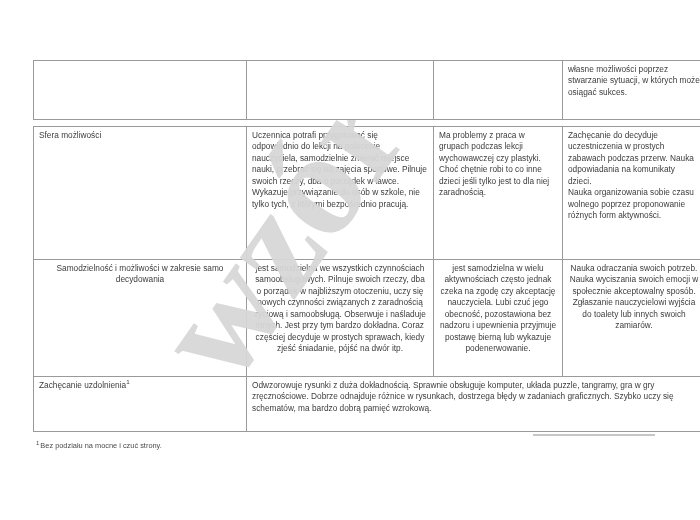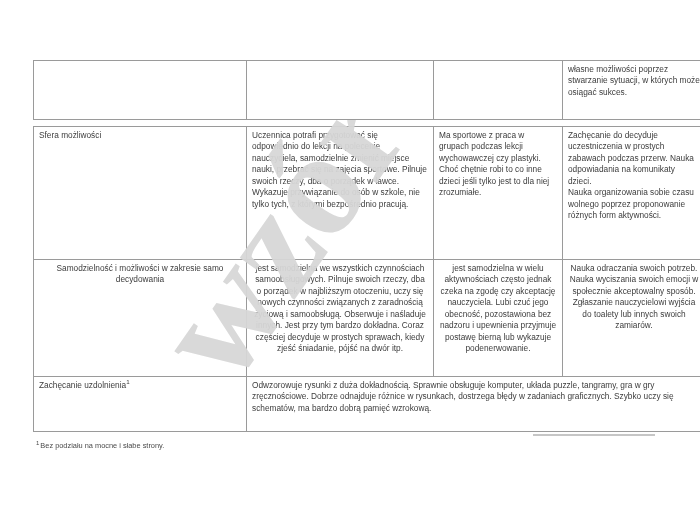--- a/index.html
+++ b/index.html
@@ -133,22 +133,22 @@
   <table id="table-main" class="doc-table">
     <tbody>
 
       <tr class="row-social">
         <td class="col-a cell-text">Sfera możliwości</td>
         <td class="col-b cell-text">
           <p>Uczennica potrafi przygotować się</p>
           <p>odpowiednio do lekcji na polecenie nauczyciela, samodzielnie zmienić miejsce nauki, przebrać się na zajęcia sportowe. Pilnuje swoich rzeczy, dba o porządek w ławce. Wykazuje przywiązanie do osób w szkole, nie tylko tych, z którymi bezpośrednio pracują.</p>
         </td>
         <td class="col-c cell-text">
-          <p>Ma sportowe z praca w</p>
-          <p>grupach podczas lekcji wychowawczej czy plastyki. Choć chętnie robi to co inne dzieci jeśli tylko jest to dla niej zrozumiałe.</p>
+          <p>Ma problemy z praca w</p>
+          <p>grupach podczas lekcji wychowawczej czy plastyki. Choć chętnie robi to co inne dzieci jeśli tylko jest to dla niej zaradnością.</p>
         </td>
         <td class="col-d cell-text">
           <p>Zachęcanie do decyduje</p>
           <p class="nl">uczestniczenia w prostych zabawach podczas przerw. Nauka odpowiadania na komunikaty dzieci.<br>Nauka organizowania sobie czasu wolnego poprzez proponowanie różnych form aktywności.</p>
         </td>
       </tr>
 
       <tr class="row-independence">
         <td class="col-a cell-text">Samodzielność i możliwości w zakresie samo decydowania</td>
         <td class="col-b cell-text">jest samodzielna we wszystkich czynnościach samoobsługowych. Pilnuje swoich rzeczy, dba o porządek w najbliższym otoczeniu, uczy się nowych czynności związanych z zaradnością życiową i samoobsługą. Obserwuje i naśladuje innych. Jest przy tym bardzo dokładna. Coraz częściej decyduje w prostych sprawach, kiedy zjeść śniadanie, pójść na dwór itp.</td>
@@ -167,16 +167,16 @@
   </table>
 
   <div class="watermark">
     <svg viewBox="0 0 330 260" xmlns="http://www.w3.org/2000/svg" aria-hidden="true">
       <text x="165" y="150" text-anchor="middle" transform="rotate(-55 165 130)" font-family="Liberation Serif, serif" font-size="150" font-weight="bold" fill="#d7d7d7" opacity="0.95">wzór</text>
     </svg>
   </div>
 
   <div class="footnote-rule"></div>
   <div class="footnote">
-    <sup>1</sup><span>Bez podziału na mocne i słabe strony.</span>
+    <sup>1</sup><span>Bez podziału na mocne i czuć strony.</span>
   </div>
 
 </div>
 
 </body></html>

